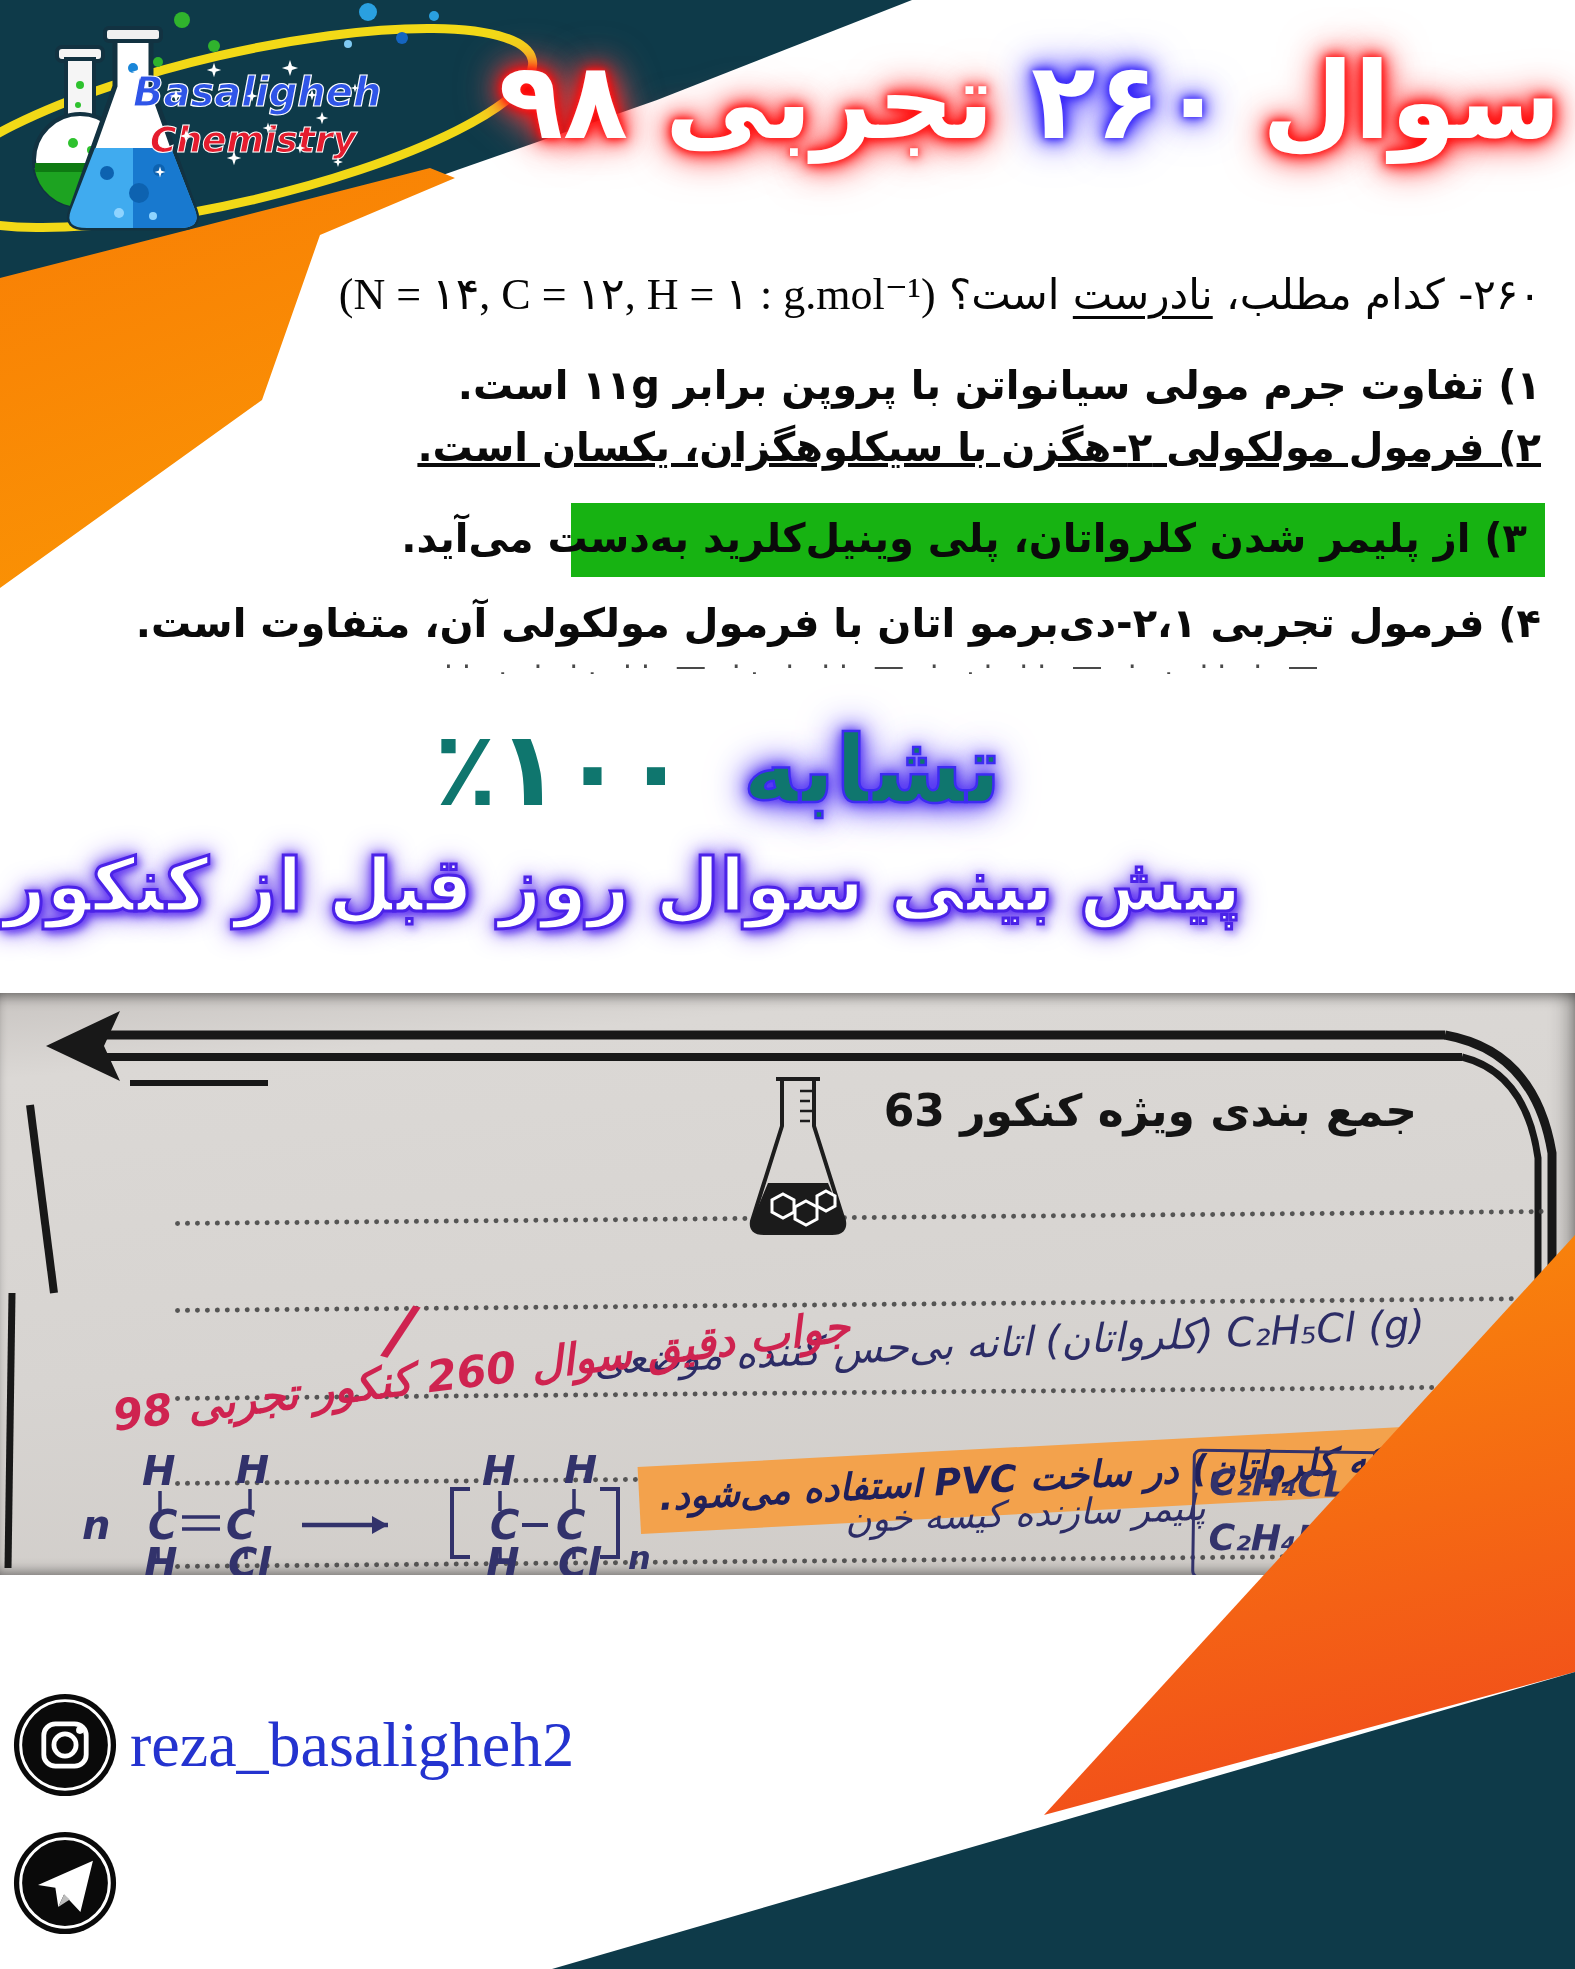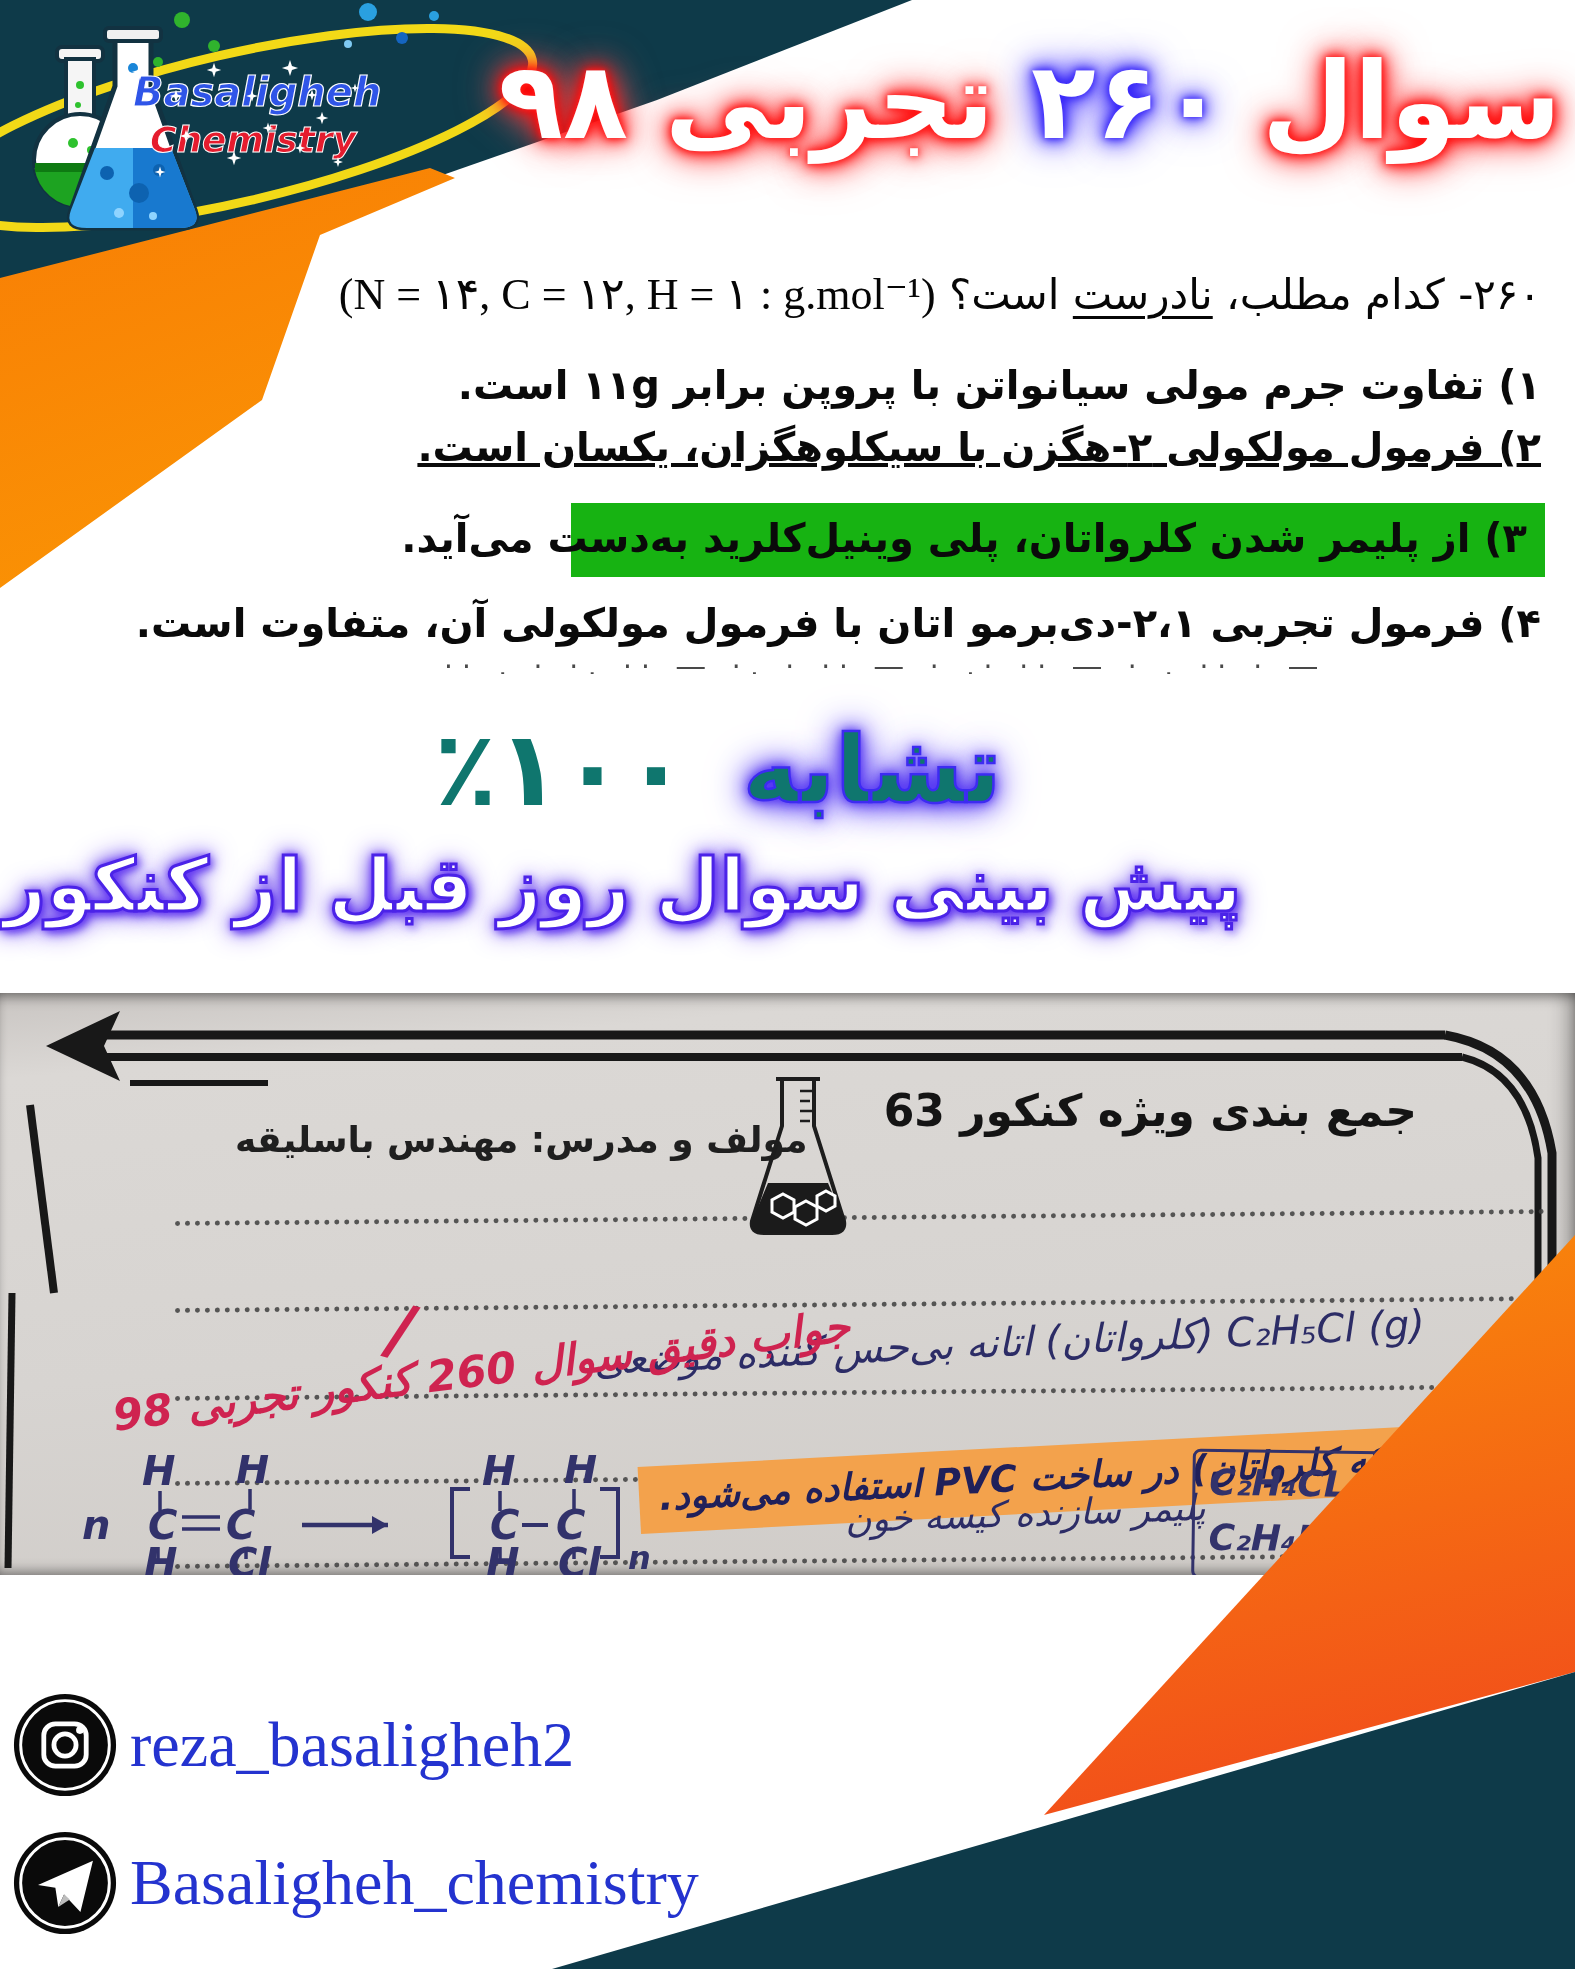--- a/index.html
+++ b/index.html
@@ -185,21 +185,20 @@
       <polygon points="46,53 120,18 104,53 120,88" fill="#181818"></polygon>
     </svg>
 
     <div class="dotline dl1"></div>
     <div class="dotline dl2"></div>
     <div class="dotline dl3"></div>
     <div class="dotline dl4"></div>
     <div class="dotline dl5"></div>
 
     <div class="ws-title">جمع بندی ویژه کنکور 63</div>
-    <div class="ws-author">مولف و مدرس: مهندس باسلیقه</div>
 
     <svg class="abs" style="left:738px;top:78px" width="120" height="172" viewBox="0 0 120 172">
       <g stroke="#1d1d1d" fill="none" stroke-width="4">
         <path d="M38 8 H82"></path>
         <path d="M44 10 V55 L14 150 Q12 162 26 162 H94 Q108 162 106 150 L76 55 V10"></path>
         <path d="M62 20 H74 M62 30 H72 M62 40 H74 M62 50 H72" stroke-width="2.5"></path>
       </g>
       <path d="M30 112 L14 150 Q12 162 26 162 H94 Q108 162 106 150 L90 112 Z" fill="#1b1b1b"></path>
       <g stroke="#ffffff" stroke-width="3" fill="none">
         <polygon points="45,123 56,129 56,141 45,147 34,141 34,129"></polygon>
@@ -267,16 +266,15 @@
     </svg>
     <span class="handle">reza_basaligheh2</span>
   </div>
   <div class="social" id="soc2">
     <svg width="106" height="106" viewBox="0 0 110 110">
       <circle cx="55" cy="55" r="53" fill="#0a0a0a"></circle>
       <circle cx="55" cy="55" r="46" fill="none" stroke="#ffffff" stroke-width="3"></circle>
       <path d="M27 57 L84 32 L71 85 L54 67 L48 80 L45 60 Z" fill="#ffffff"></path>
       <polygon points="48,80 54,67 60,72" fill="#bdbdbd"></polygon>
     </svg>
-    <span class="handle">Basaligheh_chemistry</span>
   </div>
 
 </div>
 
 </body></html>

